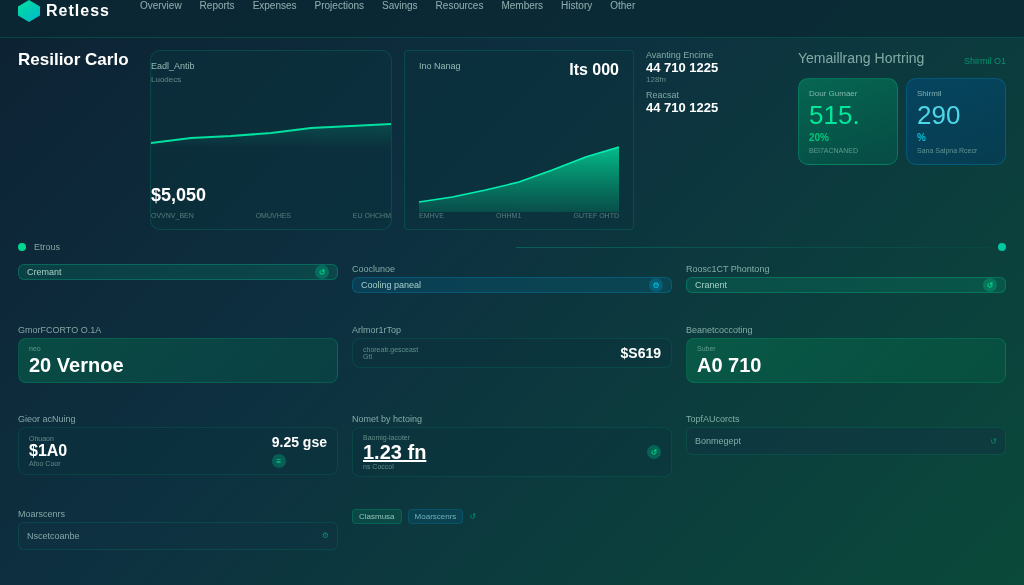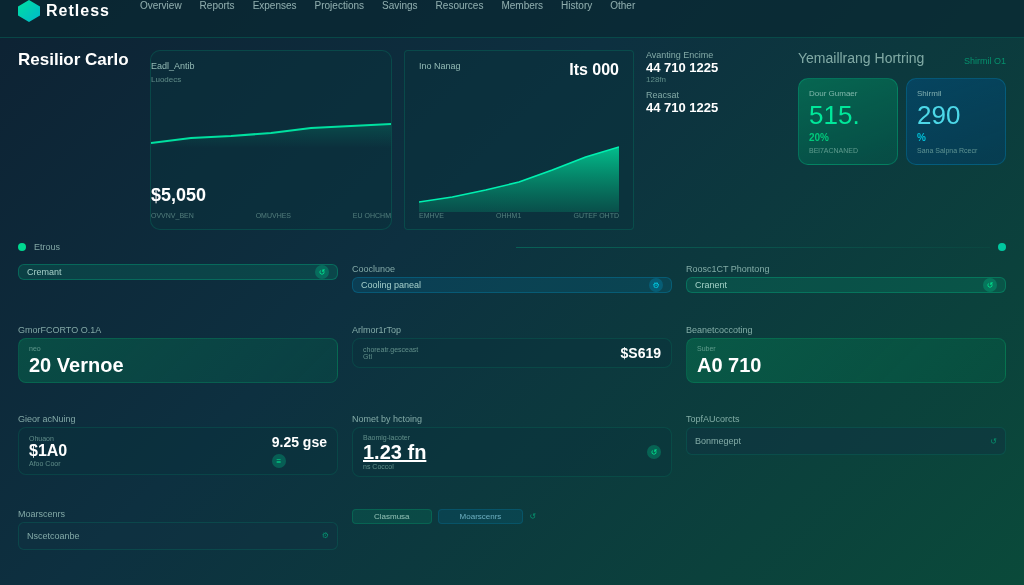--- a/index.html
+++ b/index.html
@@ -351,21 +351,21 @@
       display: flex;
       gap: 6px;
       align-items: center;
     }
     .action-btn {
       font-size: 8px;
       color: rgba(200,240,225,0.7);
       background: rgba(0,180,120,0.15);
       border: 1px solid rgba(0,180,120,0.25);
       border-radius: 4px;
-      padding: 2px 21px;
+      padding: 2px 6px;
       cursor: pointer;
     }
     .action-btn.blue {
       background: rgba(0,130,180,0.15);
       border-color: rgba(0,130,180,0.25);
       color: rgba(150,220,240,0.7);
     }
 
     
     .select-row {

